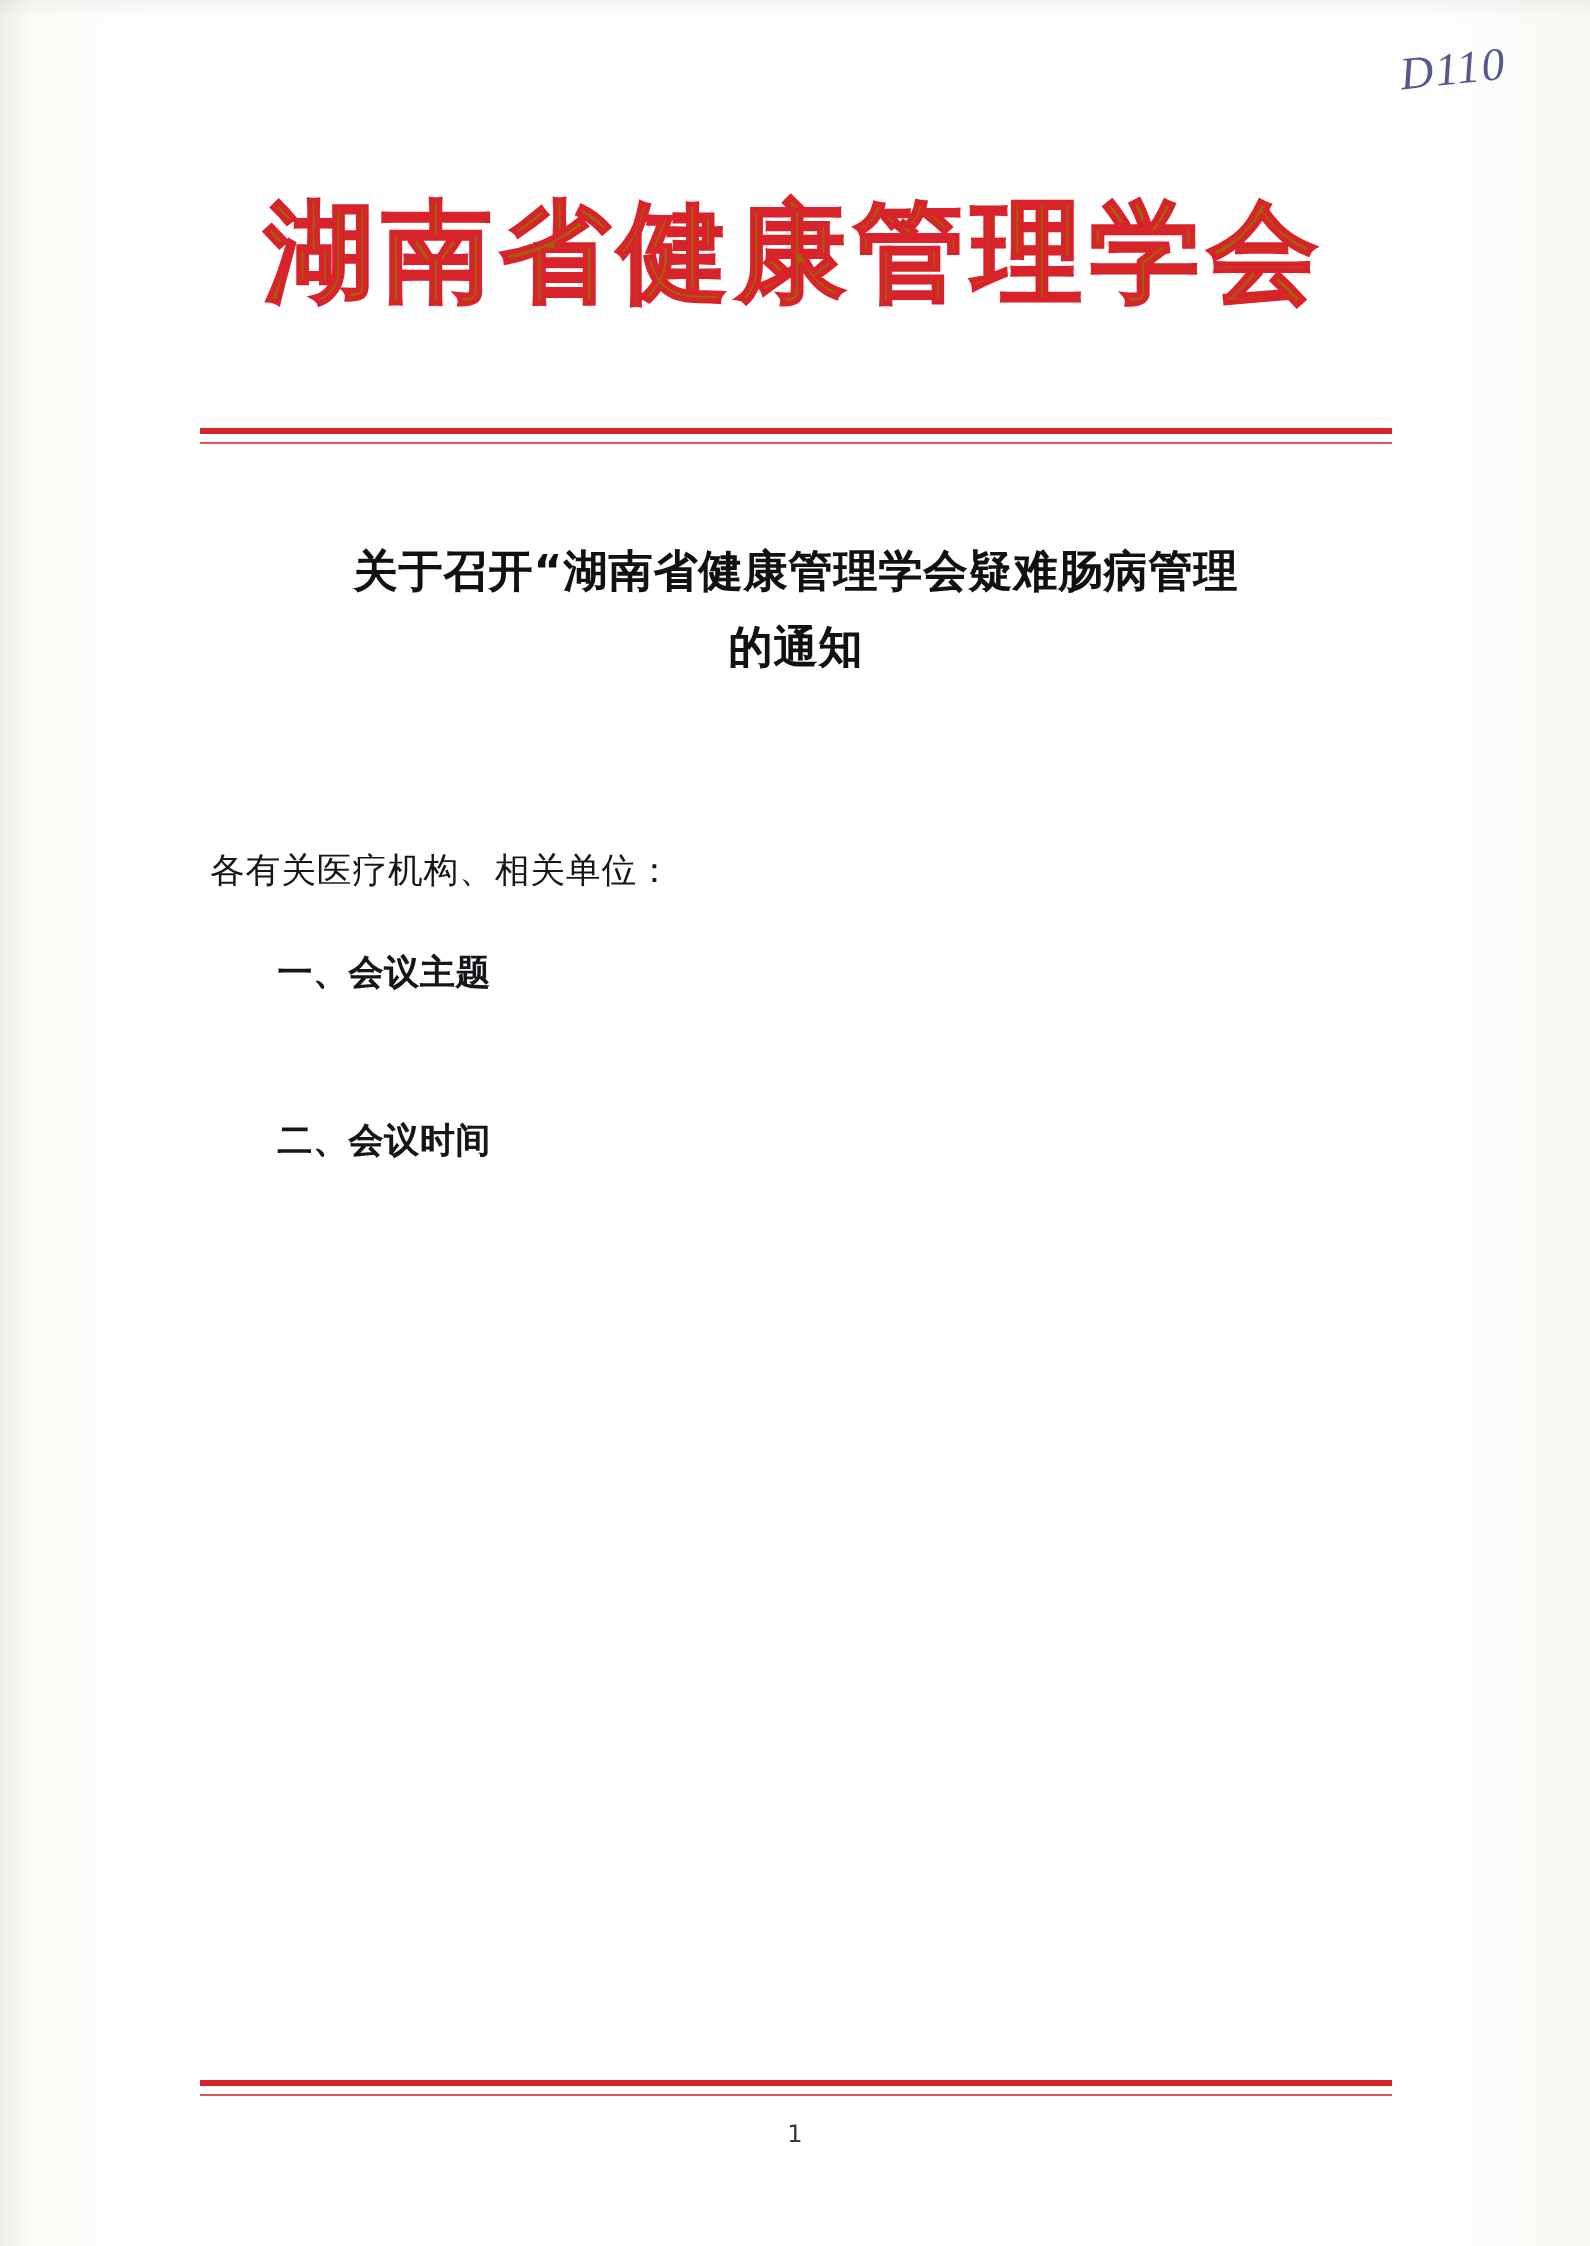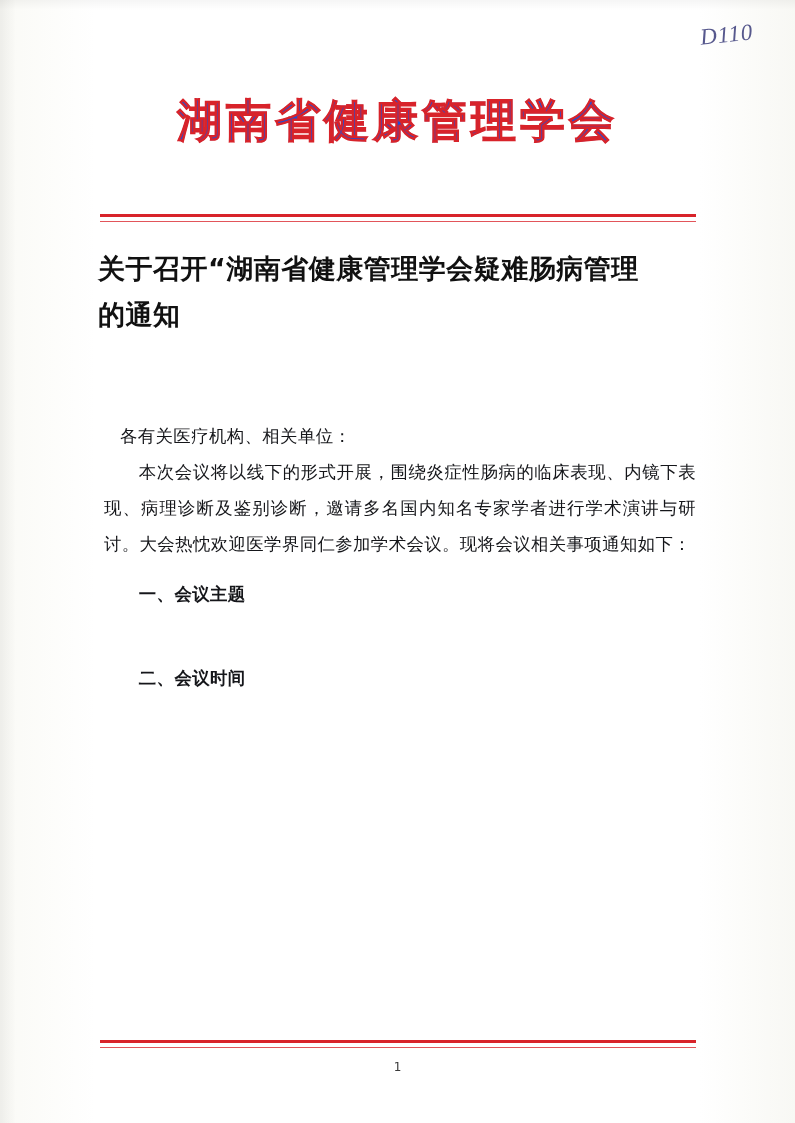--- a/index.html
+++ b/index.html
@@ -43,69 +43,69 @@
   .masthead {
     position: absolute;
     top: 96px;
     left: 0;
     width: 795px;
     text-align: center;
   }
   .masthead-title {
     font-family: "DejaVu Serif", serif;
     font-weight: bold;
-    font-size: 45px;
+    font-size: 55px;
     letter-spacing: 4px;
-    color: #1d4ed8;
+    color: #a16207;
     line-height: 1.1;
     white-space: nowrap;
     -webkit-text-stroke: 1px #d8232a;
   }
   .rule-top {
     position: absolute;
     left: 100px;
     width: 596px;
     top: 214px;
     height: 3px;
     background: #d8232a;
   }
   .rule-top.thin {
     top: 221px;
     height: 1px;
     background: #e2555a;
   }
   .doc-title {
     position: absolute;
-    top: 246px;
+    top: 268px;
     left: 98px;
     width: 600px;
-    text-align: left;
+    text-align: center;
     font-family: "DejaVu Sans", sans-serif;
     font-weight: bold;
-    font-size: 27px;
+    font-size: 22px;
     line-height: 1.72;
     color: #111;
     letter-spacing: 0.5px;
   }
   .doc-title .line2 { display: block; }
   .doc-title .line3 { display: block; }
   .body-text {
     position: absolute;
     top: 418px;
     left: 104px;
     width: 592px;
     font-family: "DejaVu Sans", sans-serif;
     font-size: 17.4px;
     line-height: 2.07;
     color: #15161a;
     text-align: justify;
     letter-spacing: 0.4px;
   }
   .salutation {
-    margin: 0 0 0 16px;
+    margin: 0 0 0 1px;
   }
   .para {
     margin: 0;
     text-indent: 2em;
   }
   .section-head {
     margin: 14px 0 0 0;
     text-indent: 2em;
     font-weight: bold;
     font-family: Liberation Serif, serif;
@@ -169,21 +169,20 @@
   <div class="rule-top"></div>
   <div class="rule-top thin"></div>
 
   <div class="doc-title">
     <span class="line1">关于召开“湖南省健康管理学会疑难肠病管理</span>
     <span class="line3">的通知</span>
   </div>
 
   <div class="body-text">
     <p class="salutation">各有关医疗机构、相关单位：</p>
-    <p class="para">本次会议将以线下的形式开展，围绕炎症性肠病的临床表现、内镜下表现、病理诊断及鉴别诊断，邀请多名国内知名专家学者进行学术演讲与研讨。大会热忱欢迎医学界同仁参加学术会议。现将会议相关事项通知如下：</p>
     <p class="section-head">一、会议主题</p>
     <div class="gap-lg"></div>
     <p class="section-head">二、会议时间</p>
   </div>
 
   <div class="rule-bottom"></div>
   <div class="rule-bottom thin"></div>
   <div class="page-number">1</div>
 </div>
 

